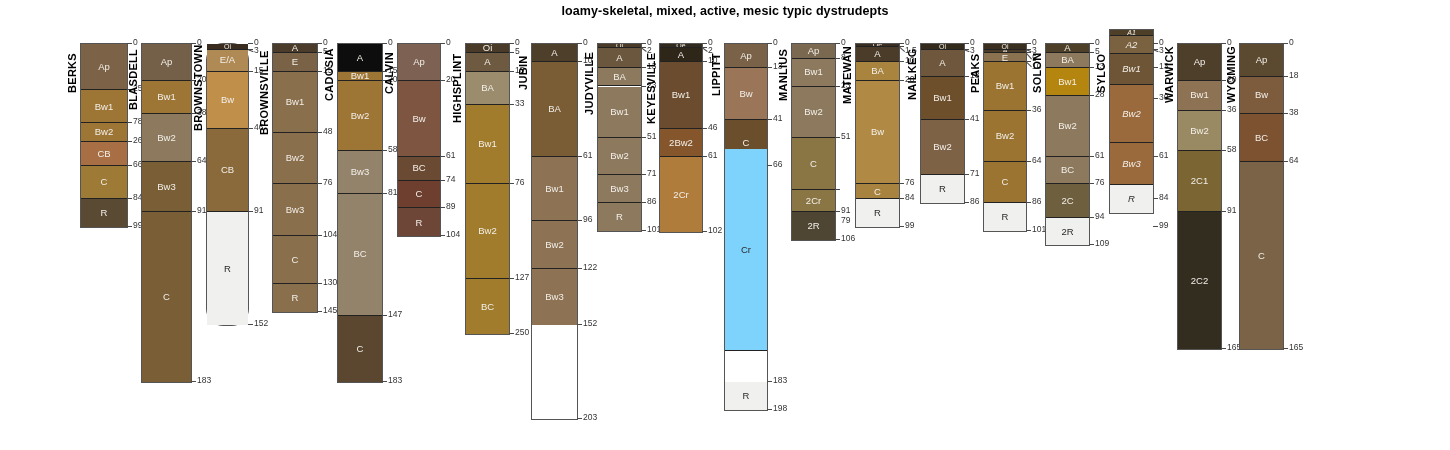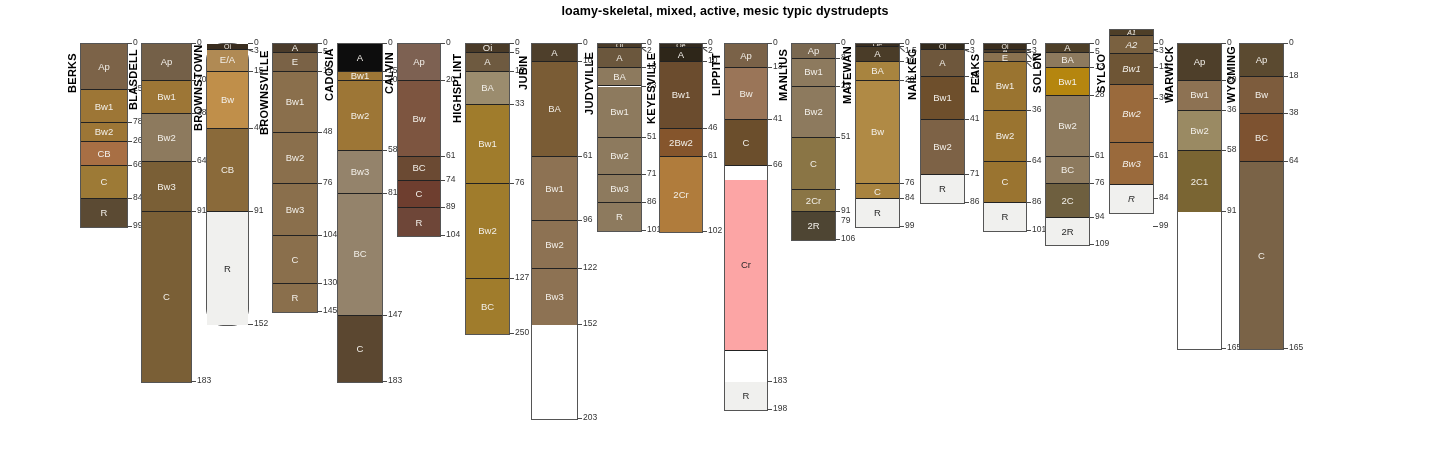--- a/index.html
+++ b/index.html
@@ -426,21 +426,21 @@
       <div class="col" style="left: 724px; top: 43px; width: 42px; height: 365.904px;">
         <div class="hz" style="top: 0px; height: 24.024px; width: 42px; background: rgb(122, 98, 72);">
           <span class="hzlab">Ap</span>
         </div>
         <div class="hz" style="top: 24.024px; height: 51.744px; width: 42px; background: rgb(154, 117, 88);">
           <span class="hzlab">Bw</span>
         </div>
         <div class="hz" style="top: 75.768px; height: 46.2px; width: 42px; background: rgb(107, 78, 44);">
           <span class="hzlab">C</span>
         </div>
-        <div class="hz light" style="top: 136px; height: 171px; width: 42px; background: #fca5a5;">
+        <div class="hz light" style="top: 105px; height: 202px; width: 42px; background: #7dd3fc;">
           <span class="hzlab">Cr</span>
         </div>
         <div class="hz light" style="top: 338.184px; height: 27.72px; width: 42px; background: rgb(240, 240, 238);">
           <span class="hzlab">R</span>
         </div>
       </div>
       <div class="axis" style="left: 767px; top: 43px;">
         <div class="tick" style="top: 0px; width: 5px;"></div>
         <div class="tlab" style="left: 6px; top: -5px;">0</div>
         <div class="tick" style="top: 24.024px; width: 5px;"></div>
@@ -708,20 +708,23 @@
         </div>
         <div class="hz" style="top: 36.96px; height: 29.568px; width: 43px; background: rgb(141, 114, 83);">
           <span class="hzlab">Bw1</span>
         </div>
         <div class="hz" style="top: 66.528px; height: 40.656px; width: 43px; background: rgb(154, 138, 99);">
           <span class="hzlab">Bw2</span>
         </div>
         <div class="hz" style="top: 107.184px; height: 60.984px; width: 43px; background: rgb(122, 101, 51);">
           <span class="hzlab">2C1</span>
         </div>
+        <div class="hz" style="top: 168.168px; height: 136.752px; width: 43px; background: rgb(51, 45, 32);">
+          <span class="hzlab">2C2</span>
+        </div>
       </div>
       <div class="axis" style="left: 1221px; top: 43px;">
         <div class="tick" style="top: 0px; width: 5px;"></div>
         <div class="tlab" style="left: 6px; top: -5px;">0</div>
         <div class="tick" style="top: 36.96px; width: 5px;"></div>
         <div class="tlab" style="left: 6px; top: 31.96px;">20</div>
         <div class="tick" style="top: 66.528px; width: 5px;"></div>
         <div class="tlab" style="left: 6px; top: 61.528px;">36</div>
         <div class="tick" style="top: 107.184px; width: 5px;"></div>
         <div class="tlab" style="left: 6px; top: 102.184px;">58</div>

